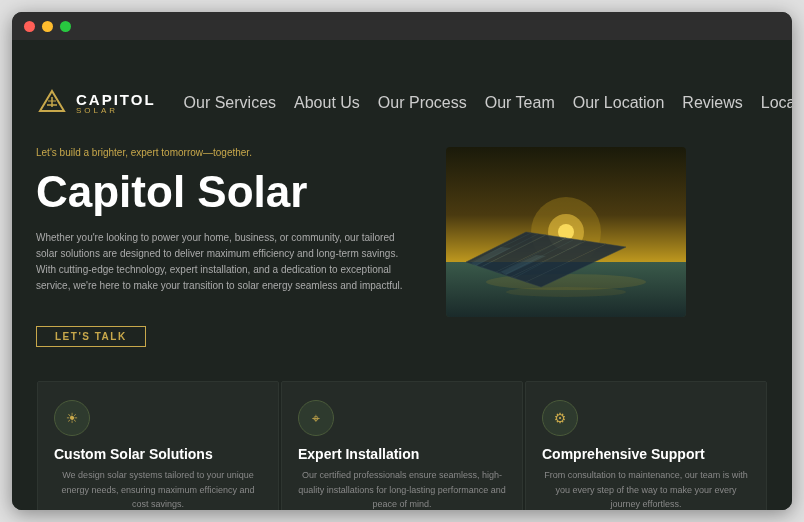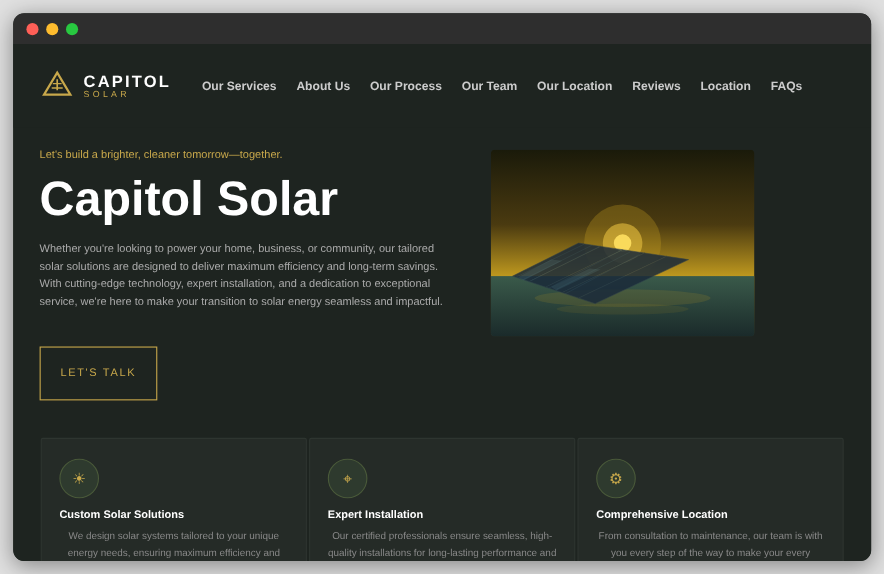--- a/index.html
+++ b/index.html
@@ -44,22 +44,23 @@
     .website {
       background: #1e2420;
       height: 470px;
       overflow: hidden;
     }
 
     
     .nav {
       display: flex;
       align-items: center;
-      padding: 22px 24px;
+      padding: 8px 24px;
       background: #1e2420;
+      margin-top: 39px;
     }
 
     .logo {
       display: flex;
       align-items: center;
       gap: 8px;
       margin-right: 28px;
     }
 
     .logo-icon {
@@ -88,22 +89,22 @@
 
     .nav-links {
       display: flex;
       gap: 18px;
       list-style: none;
     }
 
     .nav-links a {
       color: #cccccc;
       text-decoration: none;
-      font-size: 11px;
-      font-weight: 700;
+      font-size: 16px;
+      font-weight: 400;
       white-space: nowrap;
     }
 
     
     .hero {
       display: flex;
       padding: 20px 24px 16px;
       gap: 30px;
       align-items: flex-start;
     }
@@ -132,23 +133,23 @@
       color: #aaaaaa;
       font-size: 10px;
       line-height: 1.6;
       margin-bottom: 32px;
     }
 
     .btn-talk {
       display: inline-block;
       border: 1.5px solid #c8a84b;
       color: #c8a84b;
-      padding: 18px 18px;
+      padding: 4px 18px;
       font-size: 10px;
-      font-weight: 400;
+      font-weight: 700;
       letter-spacing: 1.5px;
       cursor: pointer;
       text-transform: uppercase;
       background: transparent;
     }
 
     .hero-image {
       width: 240px;
       height: 170px;
       border-radius: 4px;
@@ -194,21 +195,21 @@
       display: flex;
       align-items: center;
       justify-content: center;
       margin-bottom: 10px;
       color: #c8a84b;
       font-size: 14px;
     }
 
     .card-title {
       color: #ffffff;
-      font-size: 10px;
+      font-size: 14px;
       font-weight: 600;
       margin-bottom: 6px;
     }
 
     .card-description {
       color: #888888;
       font-size: 9px;
       line-height: 1.6;
       text-align: center;
     }
@@ -245,21 +246,21 @@
         <li><a>Our Team</a></li>
         <li><a>Our Location</a></li>
         <li><a>Reviews</a></li>
         <li><a>Location</a></li>
         <li><a>FAQs</a></li>
       </ul>
     </nav>
 
     <div class="hero">
       <div class="hero-content">
-        <p class="hero-tagline">Let's build a brighter, cleaner tomorrow—together.</p>
+        <p class="hero-tagline">Let's build a brighter, expert tomorrow—together.</p>
         <h1 class="hero-title">Capitol Solar</h1>
         <p class="hero-description">Whether you're looking to power your home, business, or community, our tailored solar solutions are designed to deliver maximum efficiency and long-term savings. With cutting-edge technology, expert installation, and a dedication to exceptional service, we're here to make your transition to solar energy seamless and impactful.</p>
         <button class="btn-talk">LET'S TALK</button>
       </div>
 
       <div class="hero-image">
         <div class="solar-panel-visual">
           <svg viewBox="0 0 240 170" preserveAspectRatio="xMidYMid slice">
             <defs>
               <linearGradient id="skyGrad" x1="0" y1="0" x2="0" y2="1">
@@ -328,19 +329,19 @@
           <span>⌖</span>
         </div>
         <div class="card-title">Expert Installation</div>
         <div class="card-description">Our certified professionals ensure seamless, high-quality installations for long-lasting performance and peace of mind.</div>
       </div>
 
       <div class="card">
         <div class="card-icon">
           <span>⚙</span>
         </div>
-        <div class="card-title">Comprehensive Location</div>
+        <div class="card-title">Comprehensive Support</div>
         <div class="card-description">From consultation to maintenance, our team is with you every step of the way to make your every journey effortless.</div>
       </div>
     </div>
 
   </div>
 </div>
 
 </body></html>

